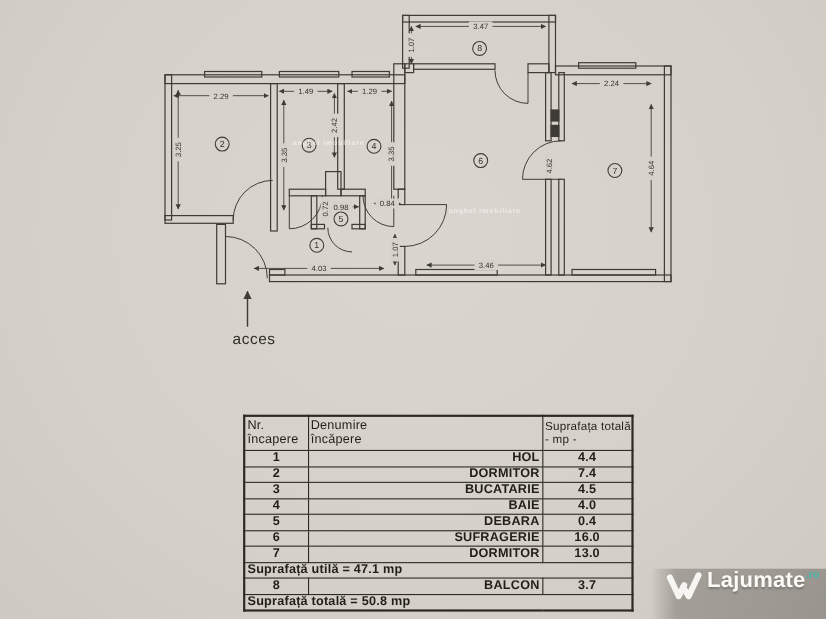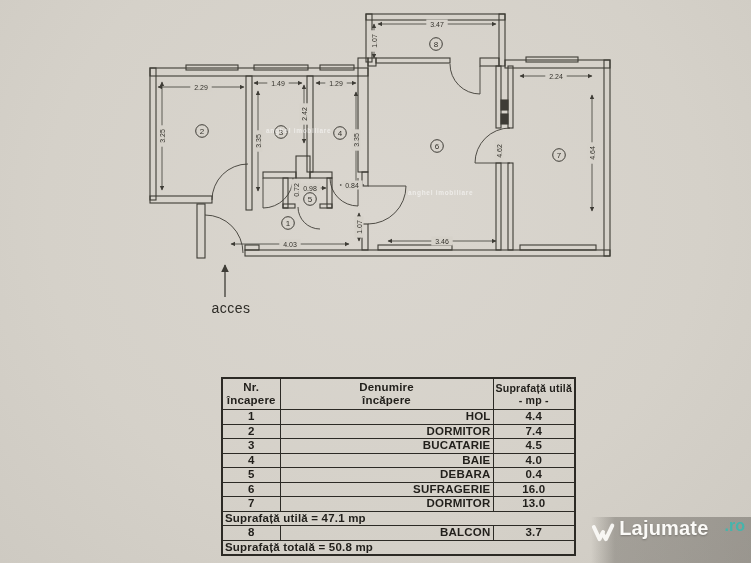--- a/index.html
+++ b/index.html
@@ -14,37 +14,37 @@
     position:absolute;color:rgba(255,255,255,0.55);font-size:6.5px;
     letter-spacing:.7px;font-weight:600;white-space:nowrap;pointer-events:none;
   }
   .apt-table{
     position:absolute;left:221px;top:377px;width:353px;
     border-collapse:collapse;table-layout:fixed;
     font-size:11.5px;font-weight:700;color:#211f1b;letter-spacing:.2px;
   }
   .apt-table td,.apt-table th{border:1.5px solid #2c2a25;padding:0 2px;overflow:hidden;white-space:nowrap;}
   .apt-table{border:2px solid #2c2a25;}
-  .apt-table th{height:30px;line-height:1.15;font-weight:700;text-align:center;vertical-align:middle;}
+  .apt-table th{height:30px;line-height:1.15;font-weight:400;text-align:left;vertical-align:middle;}
   .apt-table td{height:13.5px;line-height:13.5px;}
   .th-area{font-size:10.6px;}
   .c-nr{text-align:center;}
   .c-name{text-align:right;padding-left:3px;}
   .c-area{text-align:center;}
   .merge{}
   #brandbar{
     position:absolute;right:0;bottom:0;width:160px;height:46px;
     background:linear-gradient(90deg, rgba(30,27,22,0) 0%, rgba(30,27,22,.26) 15%, rgba(32,29,24,.3) 100%);
     display:flex;align-items:flex-start;justify-content:flex-end;padding-right:6px;box-sizing:border-box;
   }
   #brandbar .bname{
     color:#fbfaf7;font-size:20px;font-weight:700;letter-spacing:.2px;
     text-shadow:0 1px 2px rgba(0,0,0,.25);
   }
-  #brandbar .btld{color:#45b5ac;font-size:16px;font-weight:700;margin-left:16px;}
+  #brandbar .btld{color:#45b5ac;font-size:10px;font-weight:700;margin-left:0;}
 </style>
 </head>
 <body>
 
 <svg id="plan-svg" width="751" height="345" viewBox="0 0 751 345">
   <defs>
     <marker id="arr" markerWidth="7" markerHeight="7" refX="5.5" refY="3" orient="auto-start-reverse">
       <path d="M0 0 L6 3 L0 6 z" fill="#3e3c36"></path>
     </marker>
   </defs>
@@ -302,21 +302,21 @@
     <tr>
       <th>
         <div>Nr.</div>
         <div>încapere</div>
       </th>
       <th>
         <div>Denumire</div>
         <div>încăpere</div>
       </th>
       <th class="th-area">
-        <div>Suprafață utilă</div>
+        <div>Suprafața totală</div>
         <div>- mp -</div>
       </th>
     </tr>
   </thead>
   <tbody id="rows">
       <tr>
         <td class="c-nr">1</td>
         <td class="c-name">HOL</td>
         <td class="c-area">4.4</td>
       </tr>

